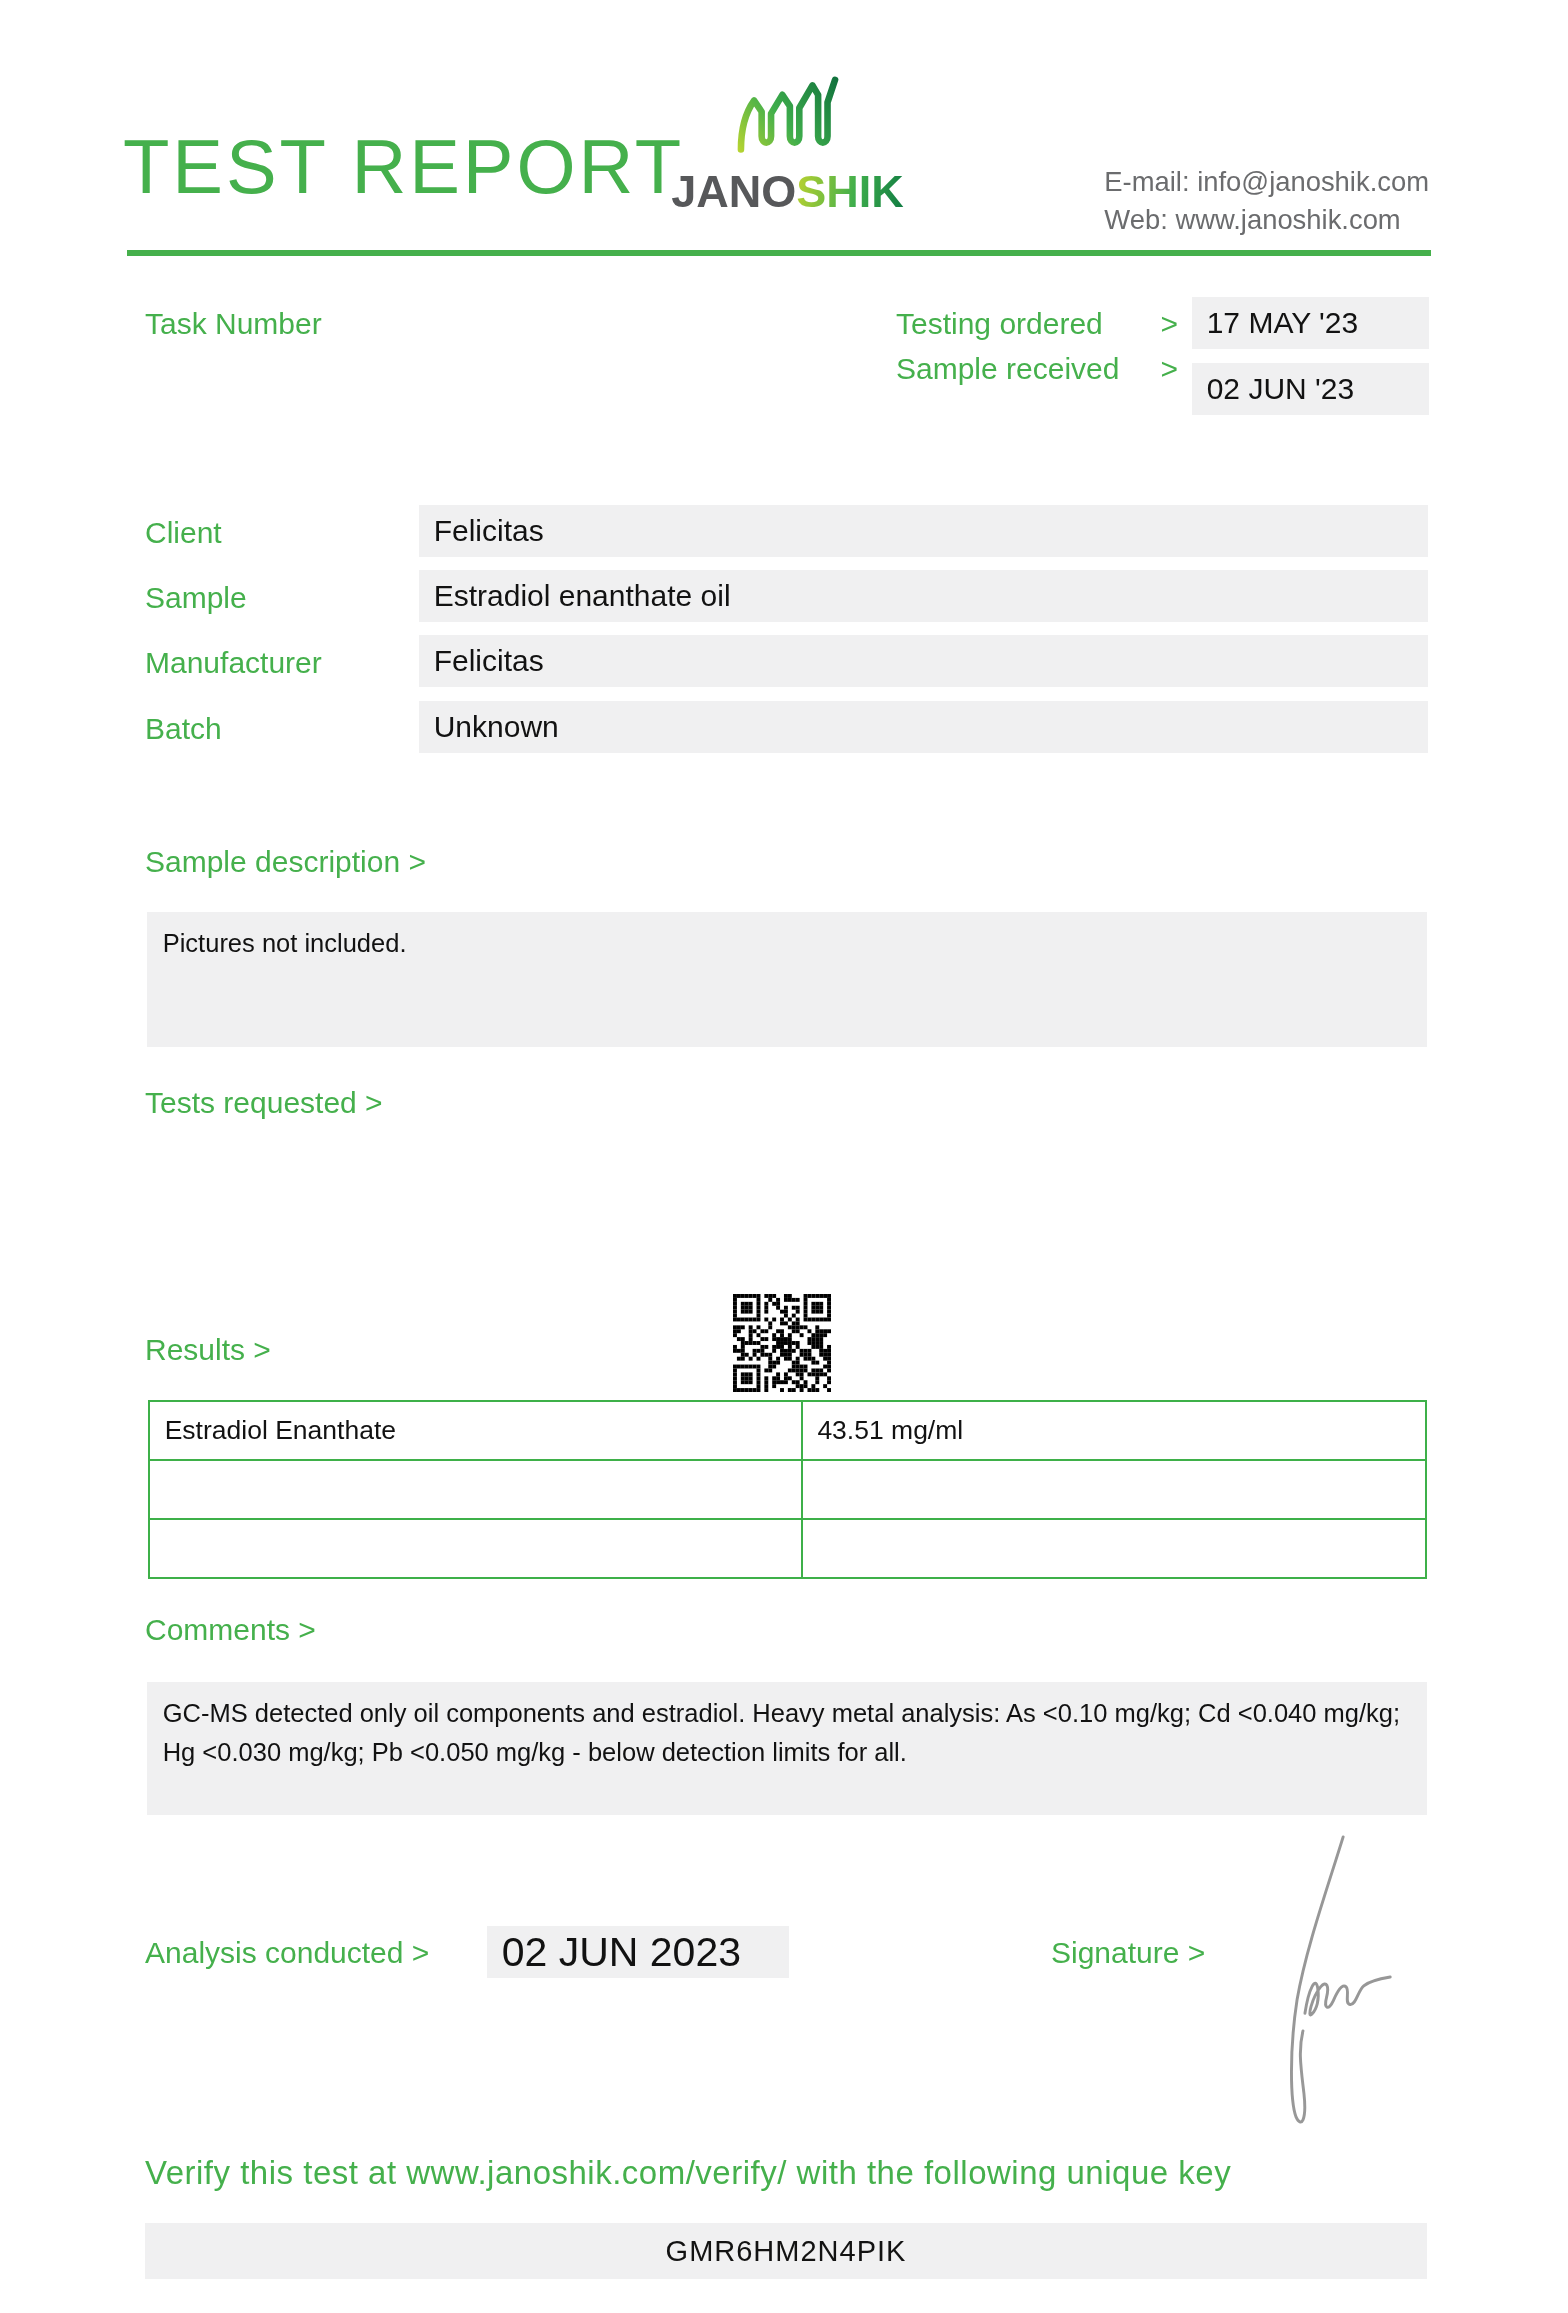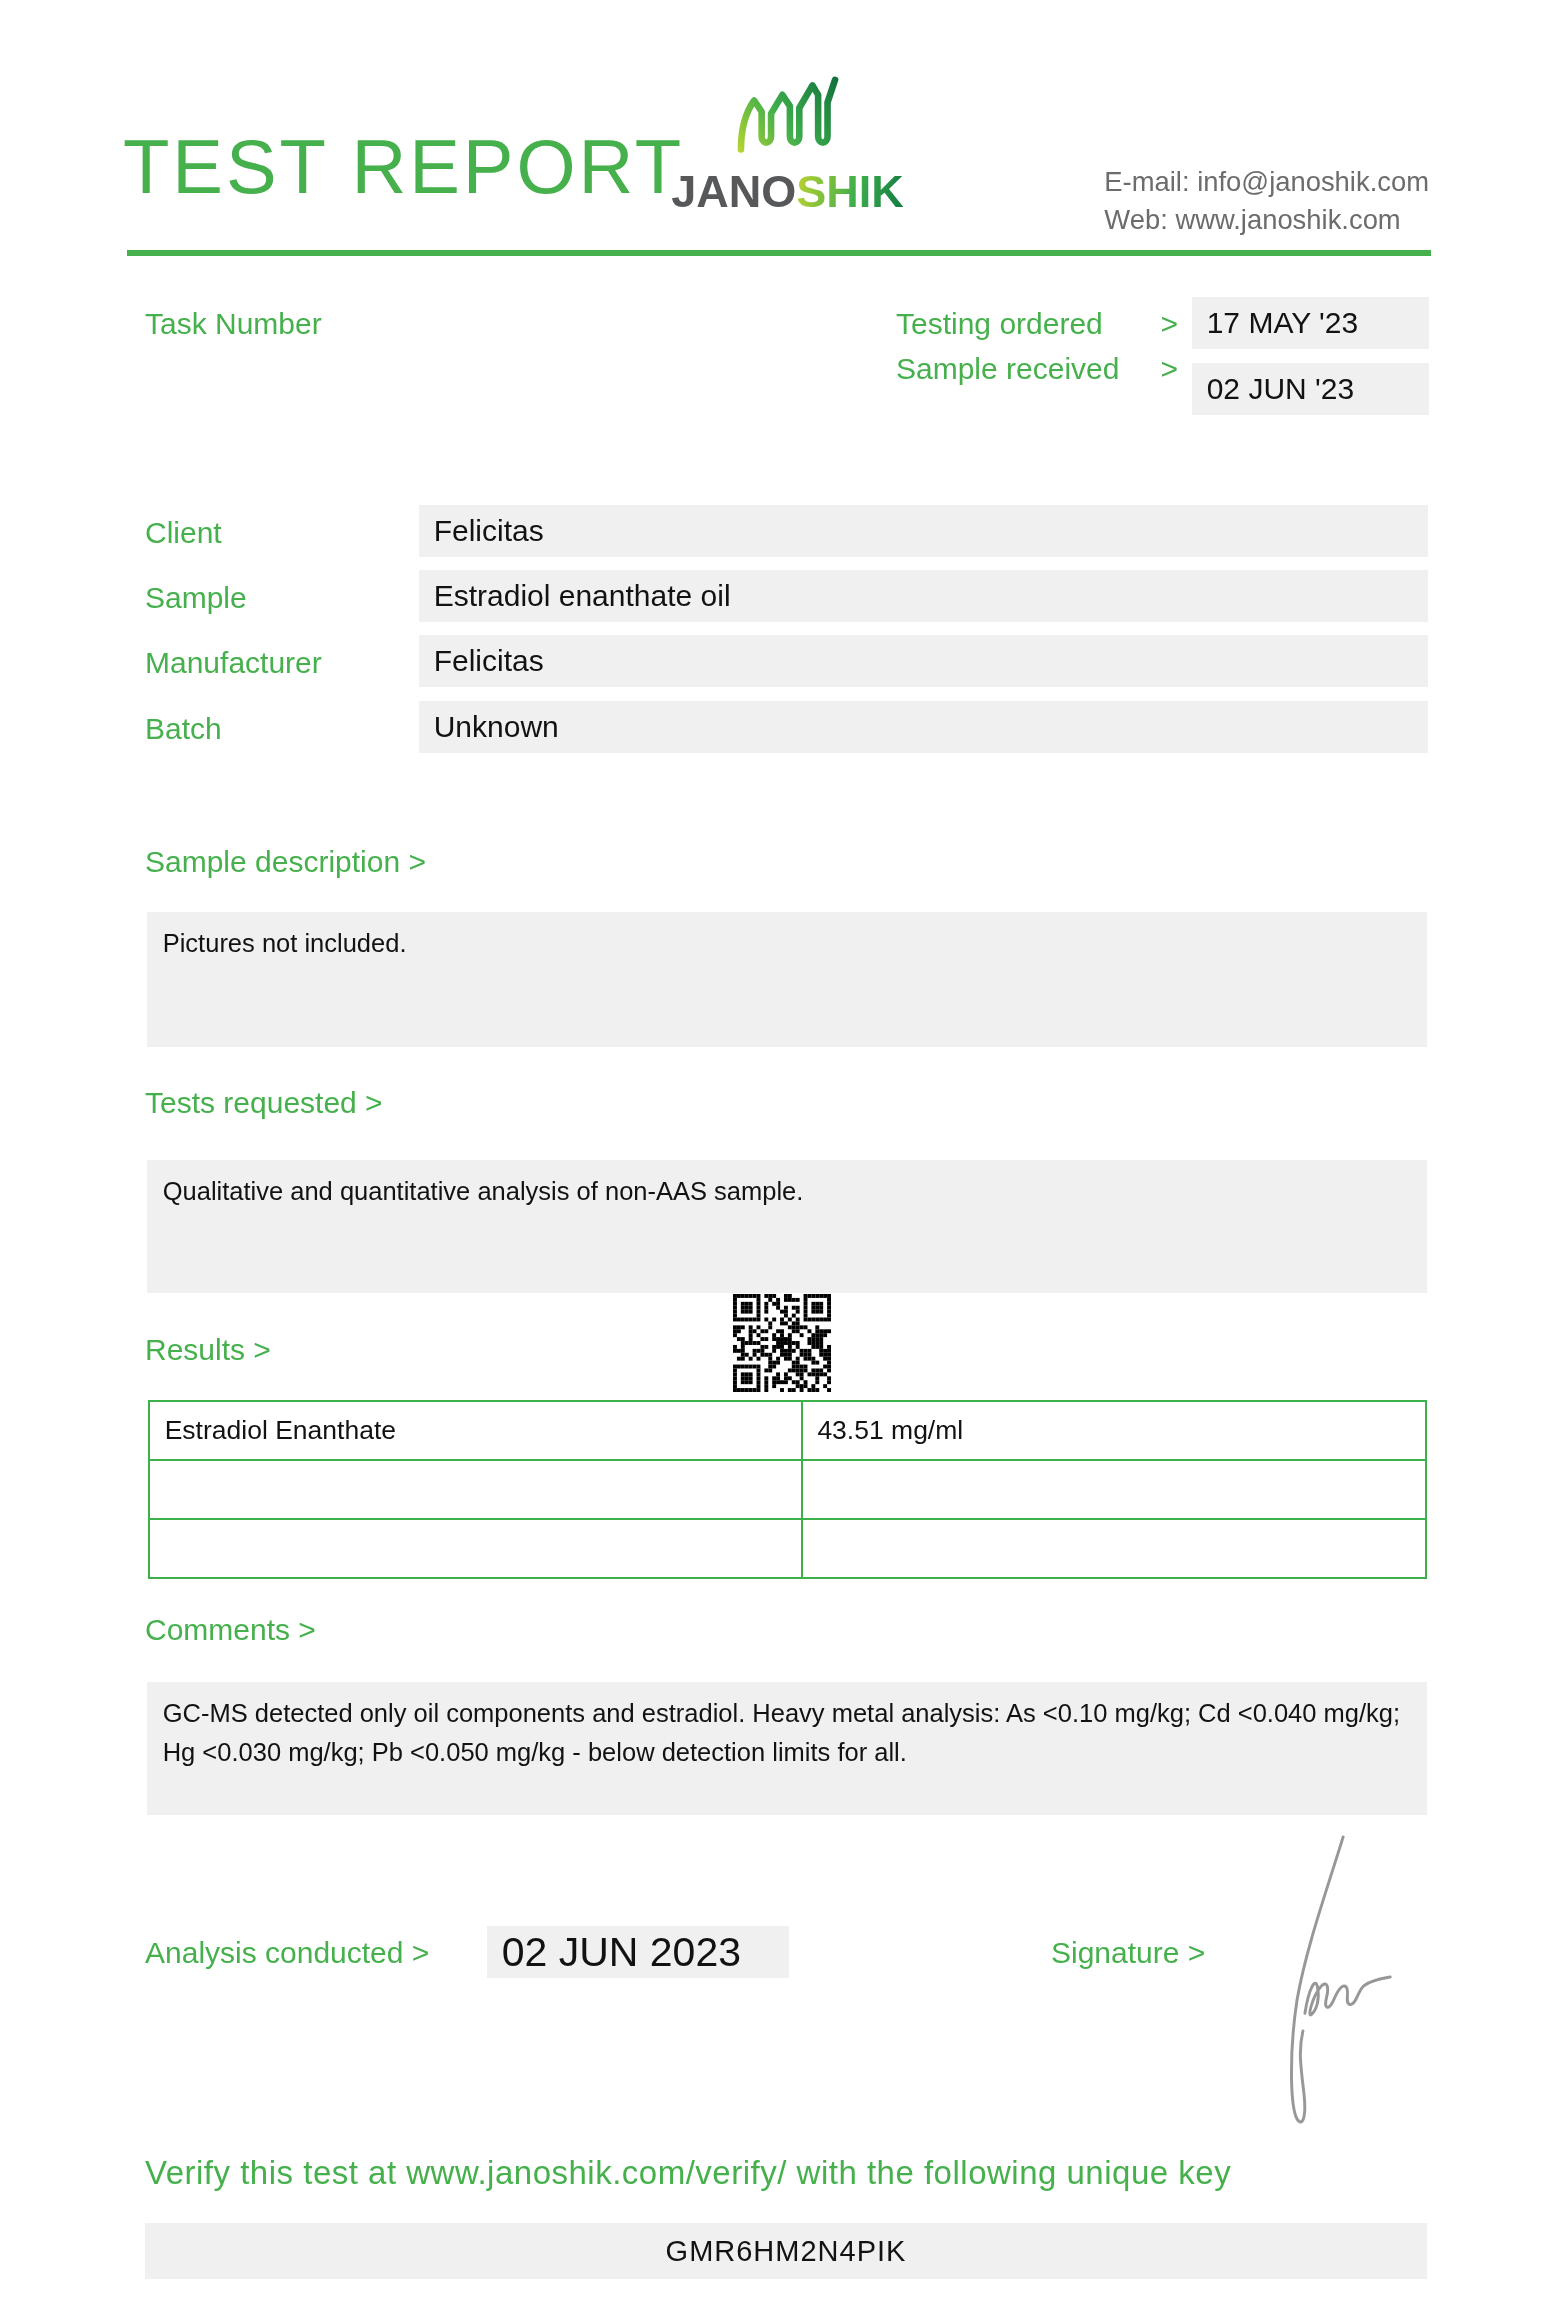--- a/index.html
+++ b/index.html
@@ -113,23 +113,20 @@
 
   <div class="abs label" style="left:145px;top:712px;">Batch</div>
   <div class="abs graybox" style="left:419px;top:701px;width:1009px;height:52px;">Unknown</div>
 
   <div class="abs heading" style="left:145px;top:845px;">Sample description &gt;</div>
   <div class="abs bodybox" style="left:147px;top:912px;width:1280px;height:135px;">
     <span>Pictures not included.</span>
   </div>
 
   <div class="abs heading" style="left:145px;top:1086px;">Tests requested &gt;</div>
-  <div class="abs bodybox" style="left:147px;top:1160px;width:1280px;height:133px;">
-    <span>Qualitative and quantitative analysis of non-AAS sample.</span>
-  </div>
 
   <div class="abs heading" style="left:145px;top:1333px;">Results &gt;</div>
   <div class="abs qr" id="qr">
       <svg width="98" height="98" viewBox="0 0 100 100" fill="#000">
         <rect x="0" y="0" width="4" height="4"></rect>
         <rect x="4" y="0" width="4" height="4"></rect>
         <rect x="8" y="0" width="4" height="4"></rect>
         <rect x="12" y="0" width="4" height="4"></rect>
         <rect x="16" y="0" width="4" height="4"></rect>
         <rect x="20" y="0" width="4" height="4"></rect>

